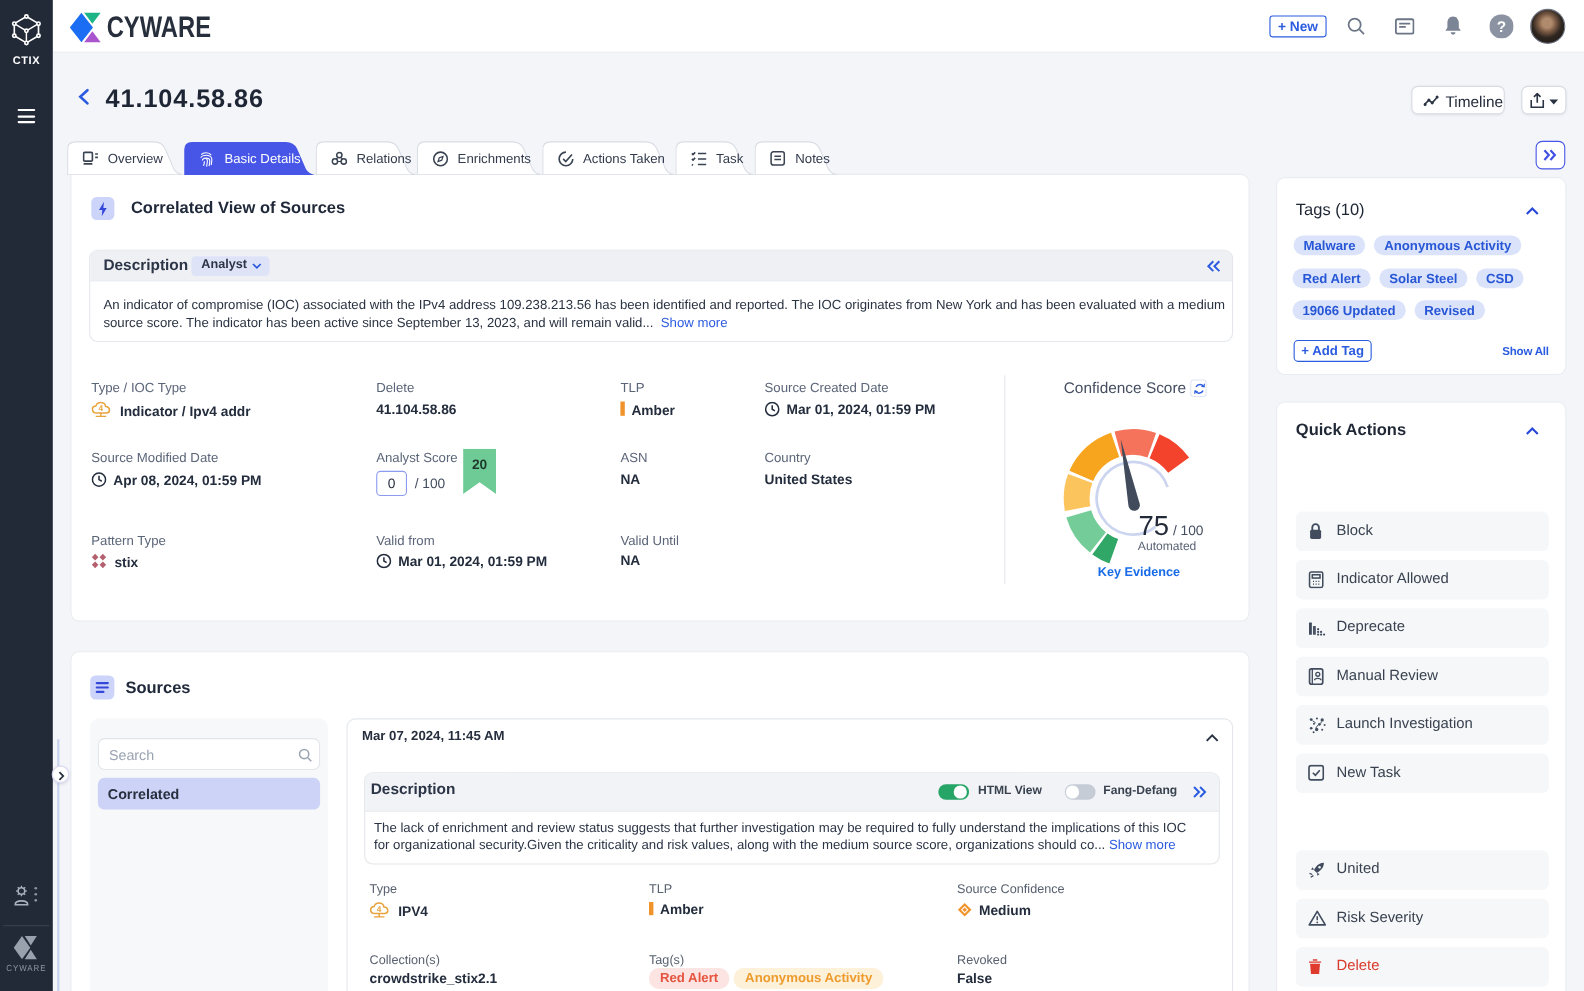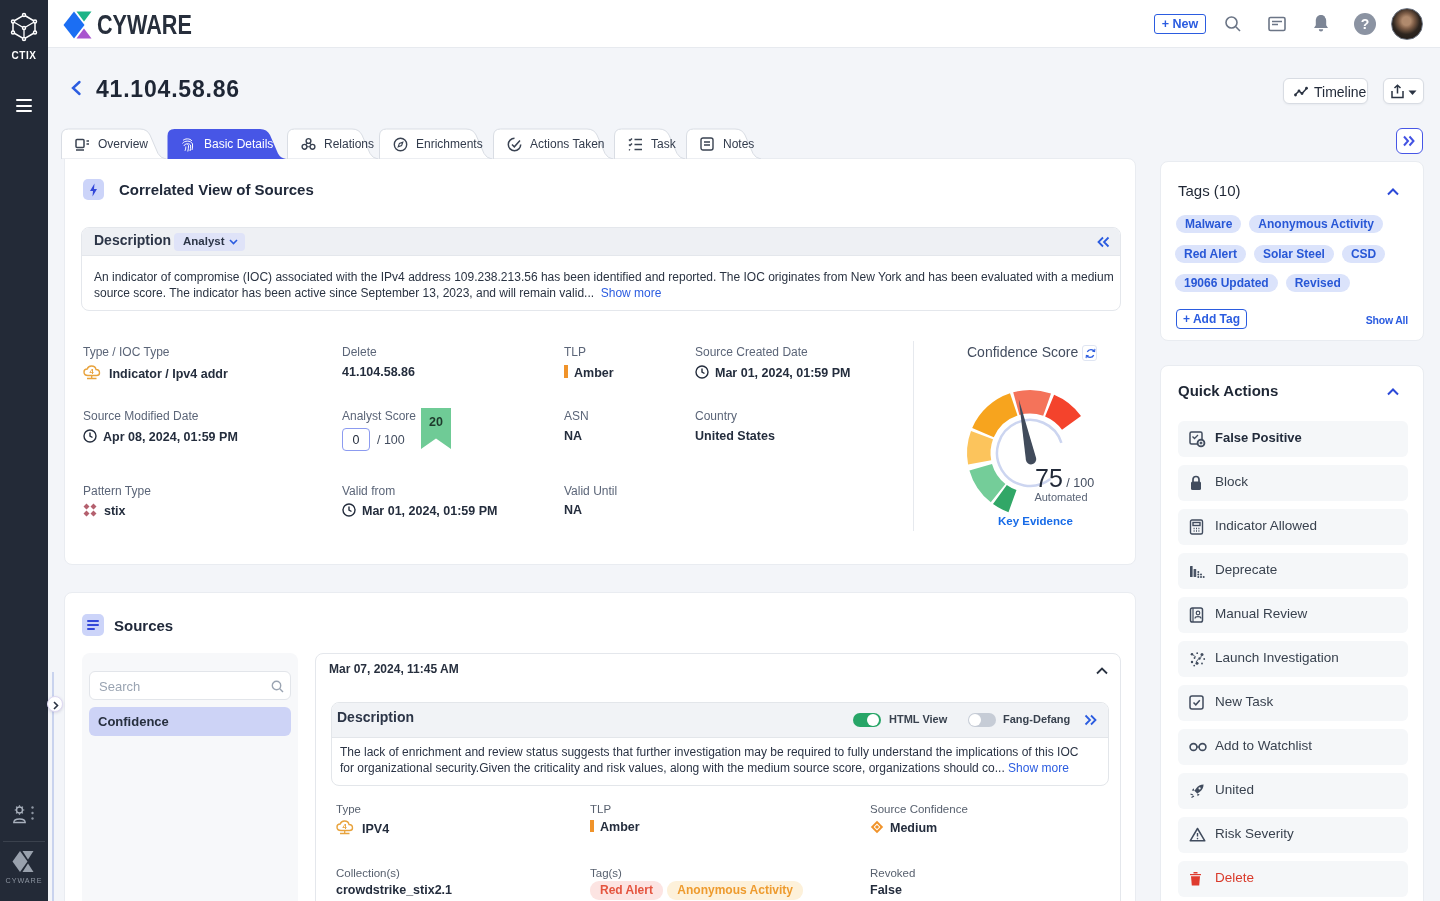--- a/index.html
+++ b/index.html
@@ -311,21 +311,21 @@
     <div class="abs" style="left:49px;top:24px;font-size:15px;font-weight:700;color:#20293a">Sources</div>
     <div class="abs" style="left:17px;top:60px;width:216px;height:319px;background:#f7f8fa;border-radius:8px 8px 0 0">
       <div class="abs" style="left:7px;top:18px;width:202px;height:29px;background:#fff;border:1px solid #e2e5ea;border-radius:6px">
         <span class="abs" style="left:9px;top:7px;font-size:13px;color:#9aa4b2">Search</span>
         <svg class="abs" style="left:181px;top:8px" width="13" height="13" viewBox="0 0 13 13" fill="none" stroke="#9aa4b2" stroke-width="1.4">
             <circle cx="5.5" cy="5.5" r="4.2"></circle>
             <path d="M8.8 8.8 L12 12"></path>
           </svg>
       </div>
       <div class="abs" style="left:7px;top:54px;width:202px;height:29px;background:#cdd3f6;border-radius:6px">
-        <span class="abs" style="left:9px;top:7px;font-size:13px;font-weight:700;color:#272f3e">Confidence</span>
+        <span class="abs" style="left:9px;top:7px;font-size:13px;font-weight:700;color:#272f3e">Correlated</span>
       </div>
     </div>
     <div class="abs" style="left:250px;top:60px;width:806px;height:320px;border:1px solid #e4e7ec;border-radius:8px">
       <div class="abs" style="left:13px;top:8px;font-size:12px;font-weight:700;color:#272f3e">Mar 07, 2024, 11:45 AM</div>
       <svg class="abs" style="left:780px;top:13px" width="12" height="8" viewBox="0 0 12 8" fill="none" stroke="#2a3342" stroke-width="1.8">
           <path d="M1 6.5 L6 1.5 L11 6.5"></path>
         </svg>
       <div class="abs" style="left:15px;top:48px;width:778px;height:84px;border:1px solid #e3e6ea;border-radius:8px">
         <div class="abs" style="left:0;top:0;width:100%;height:35px;background:#f1f3f6;border-radius:7px 7px 0 0;border-bottom:1px solid #e3e6ea"></div>
         <div class="abs" style="left:5px;top:6px;font-size:14px;font-weight:600;color:#2c3547">Description</div>
@@ -373,30 +373,20 @@
     <div class="abs" style="left:14px;top:82px;white-space:nowrap"><span class="chip">Red Alert</span><span style="display:inline-block;width:8px"></span><span class="chip">Solar Steel</span><span style="display:inline-block;width:8px"></span><span class="chip">CSD</span></div>
     <div class="abs" style="left:14px;top:111px;white-space:nowrap"><span class="chip">19066 Updated</span><span style="display:inline-block;width:8px"></span><span class="chip">Revised</span></div>
     <div class="abs" style="left:15px;top:147px;width:71px;height:20px;border:1px solid #2b5ce0;border-radius:4px;text-align:center;line-height:19px;font-size:12px;font-weight:700;color:#2b5ce0">+ Add Tag</div>
     <div class="abs" style="left:204px;top:152px;width:43px;text-align:right;font-size:10.5px;font-weight:700;color:#2b5ce0;white-space:nowrap;letter-spacing:-0.2px">Show All</div>
   </div>
   <div id="qacard" class="card" style="left:1112px;top:317px;width:264px;height:560px">
     <div class="abs" style="left:17px;top:16px;font-size:15px;font-weight:700;color:#1f2735">Quick Actions</div>
     <svg class="abs" style="left:226px;top:22px" width="12" height="8" viewBox="0 0 12 8" fill="none" stroke="#2b49d8" stroke-width="2">
         <path d="M1 6.5 L6 1.5 L11 6.5"></path>
       </svg>
-    <div class="abs" style="left:17px;top:55px;width:230px;height:36px;background:#f5f7f9;border-radius:6px">
-<div class="abs" style="left:11px;top:10px;width:18px;height:17px"><svg width="17" height="17" viewBox="0 0 17 17" fill="none" stroke="#414c5e" stroke-width="1.5">
-            <rect x="1" y="1" width="12" height="12" rx="1.5"></rect>
-            <path d="M3.5 5.5 L5.5 7.5 L9 4" stroke-width="1.3"></path>
-            <circle cx="12" cy="12" r="3.6" fill="#f5f7f9"></circle>
-            <circle cx="12" cy="12" r="3.2" stroke-width="1.2"></circle>
-            <path d="M10.8 10.8 L13.2 13.2 M13.2 10.8 L10.8 13.2" stroke-width="1.1"></path>
-          </svg></div>
-<span class="abs" style="left:37px;top:9px;font-size:13px;font-weight:700;color:#222b3b">False Positive</span>
-      </div>
 <div class="abs" style="left:17px;top:99px;width:230px;height:36px;background:#f5f7f9;border-radius:6px">
 <div class="abs" style="left:11px;top:10px;width:18px;height:17px"><svg width="14" height="16" viewBox="0 0 14 16">
             <path d="M4 7 L4 4.5 A3 3 0 0 1 10 4.5 L10 7" fill="none" stroke="#414c5e" stroke-width="1.7"></path>
             <rect x="2" y="6.5" width="10" height="8.5" rx="1.5" fill="#414c5e"></rect>
           </svg></div>
 <span class="abs" style="left:37px;top:8.5px;font-size:13.5px;font-weight:400;color:#39424f">Block</span>
       </div>
 <div class="abs" style="left:17px;top:143px;width:230px;height:36px;background:#f5f7f9;border-radius:6px">
 <div class="abs" style="left:11px;top:10px;width:18px;height:17px"><svg width="15" height="16" viewBox="0 0 15 16" fill="none" stroke="#414c5e" stroke-width="1.4">
             <rect x="1.5" y="1" width="12" height="14" rx="1.5"></rect>
@@ -443,28 +433,20 @@
           </svg></div>
 <span class="abs" style="left:37px;top:8.5px;font-size:13.5px;font-weight:400;color:#39424f">Launch Investigation</span>
       </div>
 <div class="abs" style="left:17px;top:319px;width:230px;height:36px;background:#f5f7f9;border-radius:6px">
 <div class="abs" style="left:11px;top:10px;width:18px;height:17px"><svg width="15" height="15" viewBox="0 0 15 15" fill="none" stroke="#414c5e" stroke-width="1.5">
             <rect x="1" y="1" width="13" height="13" rx="2"></rect>
             <path d="M4.5 7.5 L6.8 9.8 L10.8 5.2"></path>
           </svg></div>
 <span class="abs" style="left:37px;top:8.5px;font-size:13.5px;font-weight:400;color:#39424f">New Task</span>
       </div>
-<div class="abs" style="left:17px;top:363px;width:230px;height:36px;background:#f5f7f9;border-radius:6px">
-<div class="abs" style="left:11px;top:10px;width:18px;height:17px"><svg width="18" height="12" viewBox="0 0 18 12" fill="none" stroke="#414c5e" stroke-width="1.6">
-            <circle cx="4.5" cy="6" r="3.4"></circle>
-            <circle cx="13.5" cy="6" r="3.4"></circle>
-            <path d="M7.9 6 L10.1 6" stroke-width="1.3"></path>
-          </svg></div>
-<span class="abs" style="left:37px;top:8.5px;font-size:13.5px;font-weight:400;color:#39424f">Add to Watchlist</span>
-      </div>
 <div class="abs" style="left:17px;top:407px;width:230px;height:36px;background:#f5f7f9;border-radius:6px">
 <div class="abs" style="left:11px;top:10px;width:18px;height:17px"><svg width="16" height="16" viewBox="0 0 16 16" fill="#414c5e">
             <path d="M14.6 1.4 C11.4 1.5 8.9 2.9 7.1 5.4 L5.4 7.8 L8.2 10.6 L10.6 8.9 C13.1 7.1 14.5 4.6 14.6 1.4 Z"></path>
             <circle cx="10.6" cy="5.4" r="1.1" fill="#f5f7f9"></circle>
             <path d="M5.4 7.8 L2.8 7.4 L4.5 5.3 Z M8.2 10.6 L8.6 13.2 L10.7 11.5 Z"></path>
             <path d="M1.5 11 L4 12 M2.5 14.5 L5 13" stroke="#414c5e" stroke-width="1.2"></path>
           </svg></div>
 <span class="abs" style="left:37px;top:8.5px;font-size:13.5px;font-weight:400;color:#39424f">United</span>
       </div>
 <div class="abs" style="left:17px;top:451px;width:230px;height:36px;background:#f5f7f9;border-radius:6px">

